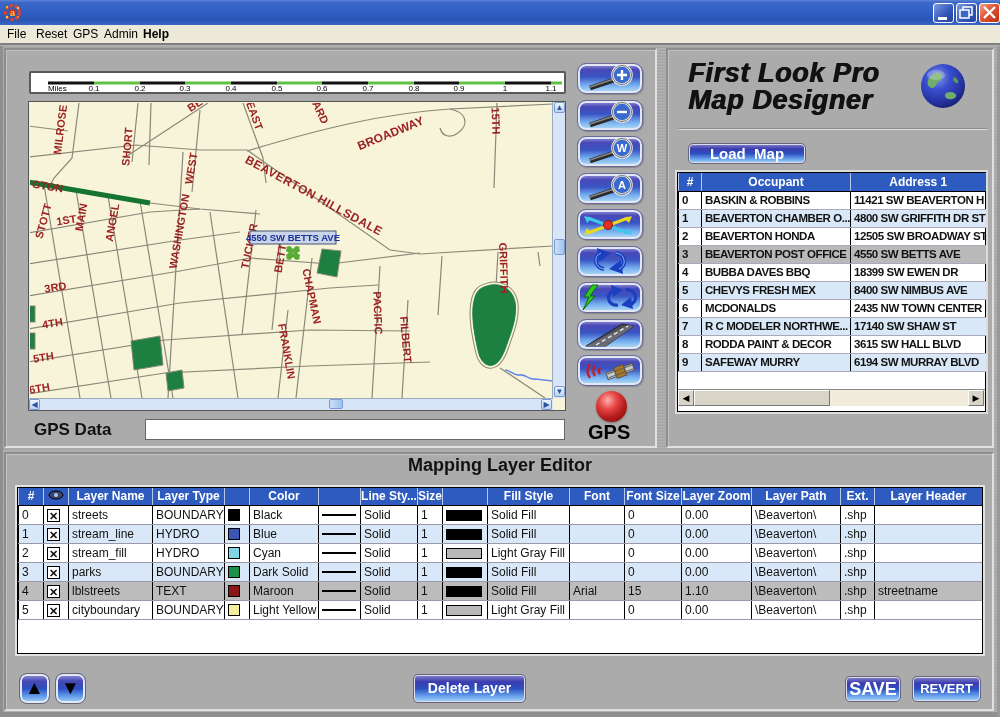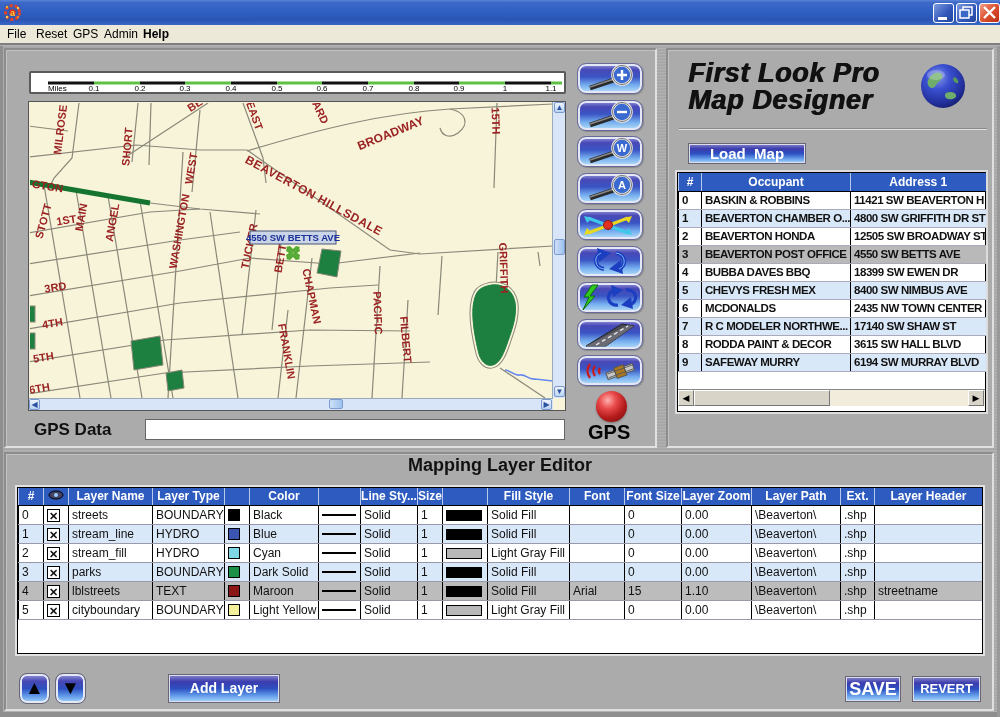--- a/index.html
+++ b/index.html
@@ -50,21 +50,21 @@
     background:linear-gradient(180deg,#9a9ade 0%,#4848b6 20%,#3a55c4 45%,#74acee 72%,#b8e2fa 100%);
     border:1px solid #6a6a9a; box-shadow: inset 0 0 0 2px #e4e8f4, 1px 1px 1px #888; }
   #gpsball { position:absolute; left:596px; top:391px; width:31px; height:31px; border-radius:50%;
     background:radial-gradient(circle at 38% 30%, #ffb0b0 0%, #e84848 30%, #b51c1c 60%, #6d0a0a 100%);
     box-shadow:0 1px 2px #777; }
   #gpstext { position:absolute; left:588px; top:421px; font-size:20px; font-weight:bold; color:#000; }
 
   
   #apptitle { position:absolute; left:688px; top:60px; font-weight:bold; font-style:italic; font-size:27px; line-height:27px; color:#111; letter-spacing:0.6px; text-shadow:1px 0 0 #111; }
   #divider { position:absolute; left:679px; top:128px; width:308px; height:2px; background:#8a8a8a; border-bottom:1px solid #e0e0e0; }
-  .bluebtn { position:absolute; border-radius:0; color:#fff; font-weight:bold; text-align:center;
+  .bluebtn { position:absolute; border-radius:5px; color:#fff; font-weight:bold; text-align:center;
     background:linear-gradient(180deg,#8888cc 0%,#3c3cae 25%,#2d4fc0 50%,#5f97e8 75%,#a8d8fa 100%);
     border:1px solid #667; box-shadow: inset 0 0 0 1px #dde; }
   #loadmap { left:688px; top:143px; width:118px; height:21px; font-size:15px; line-height:20px; }
 
   
   #octabwrap { position:absolute; left:677px; top:172px; width:309px; height:240px; background:#fff; border:1px solid #000; box-shadow:0 0 0 2px #dcdcdc; }
   table { border-collapse:collapse; }
   #octab { width:307px; table-layout:fixed; }
   #octab th { background:#2d5bbf; color:#fff; font-size:12px; height:18px; border-left:1px solid #b8c8ea; border-bottom:1px solid #000; }
   #octab td { font-size:11.5px; font-weight:bold; letter-spacing:-0.45px; height:18px; border-left:1px solid #000; border-bottom:1px solid #aab; padding:0 0 0 3px; white-space:nowrap; overflow:hidden; color:#111; }
@@ -606,19 +606,19 @@
             <td>\Beaverton\</td>
             <td>.shp</td>
             <td></td>
           </tr>
     </tbody>
       </table>
   </div>
 
   <div class="smallbtn" style="left:19px;">▲</div>
   <div class="smallbtn" style="left:55px;">▼</div>
-  <div class="bluebtn" style="left:168px;top:674px;width:112px;height:29px;font-size:14px;line-height:27px;">Add Layer</div>
+  <div class="bluebtn" style="left:413px;top:674px;width:113px;height:29px;font-size:14px;line-height:27px;">Delete Layer</div>
   <div class="bluebtn" style="left:845px;top:676px;width:56px;height:26px;font-size:18px;line-height:24px;">SAVE</div>
   <div class="bluebtn" style="left:912px;top:676px;width:69px;height:26px;font-size:13px;line-height:24px;">REVERT</div>
   <div class="abs" style="left:0;top:712px;width:1000px;height:5px;background:#8f8f8f;"></div>
   <div class="abs" style="left:0;top:46px;width:3px;height:671px;background:#8f8f8f;"></div>
   <div class="abs" style="left:997px;top:46px;width:3px;height:671px;background:#999;"></div>
 </div>
 
 </body></html>

